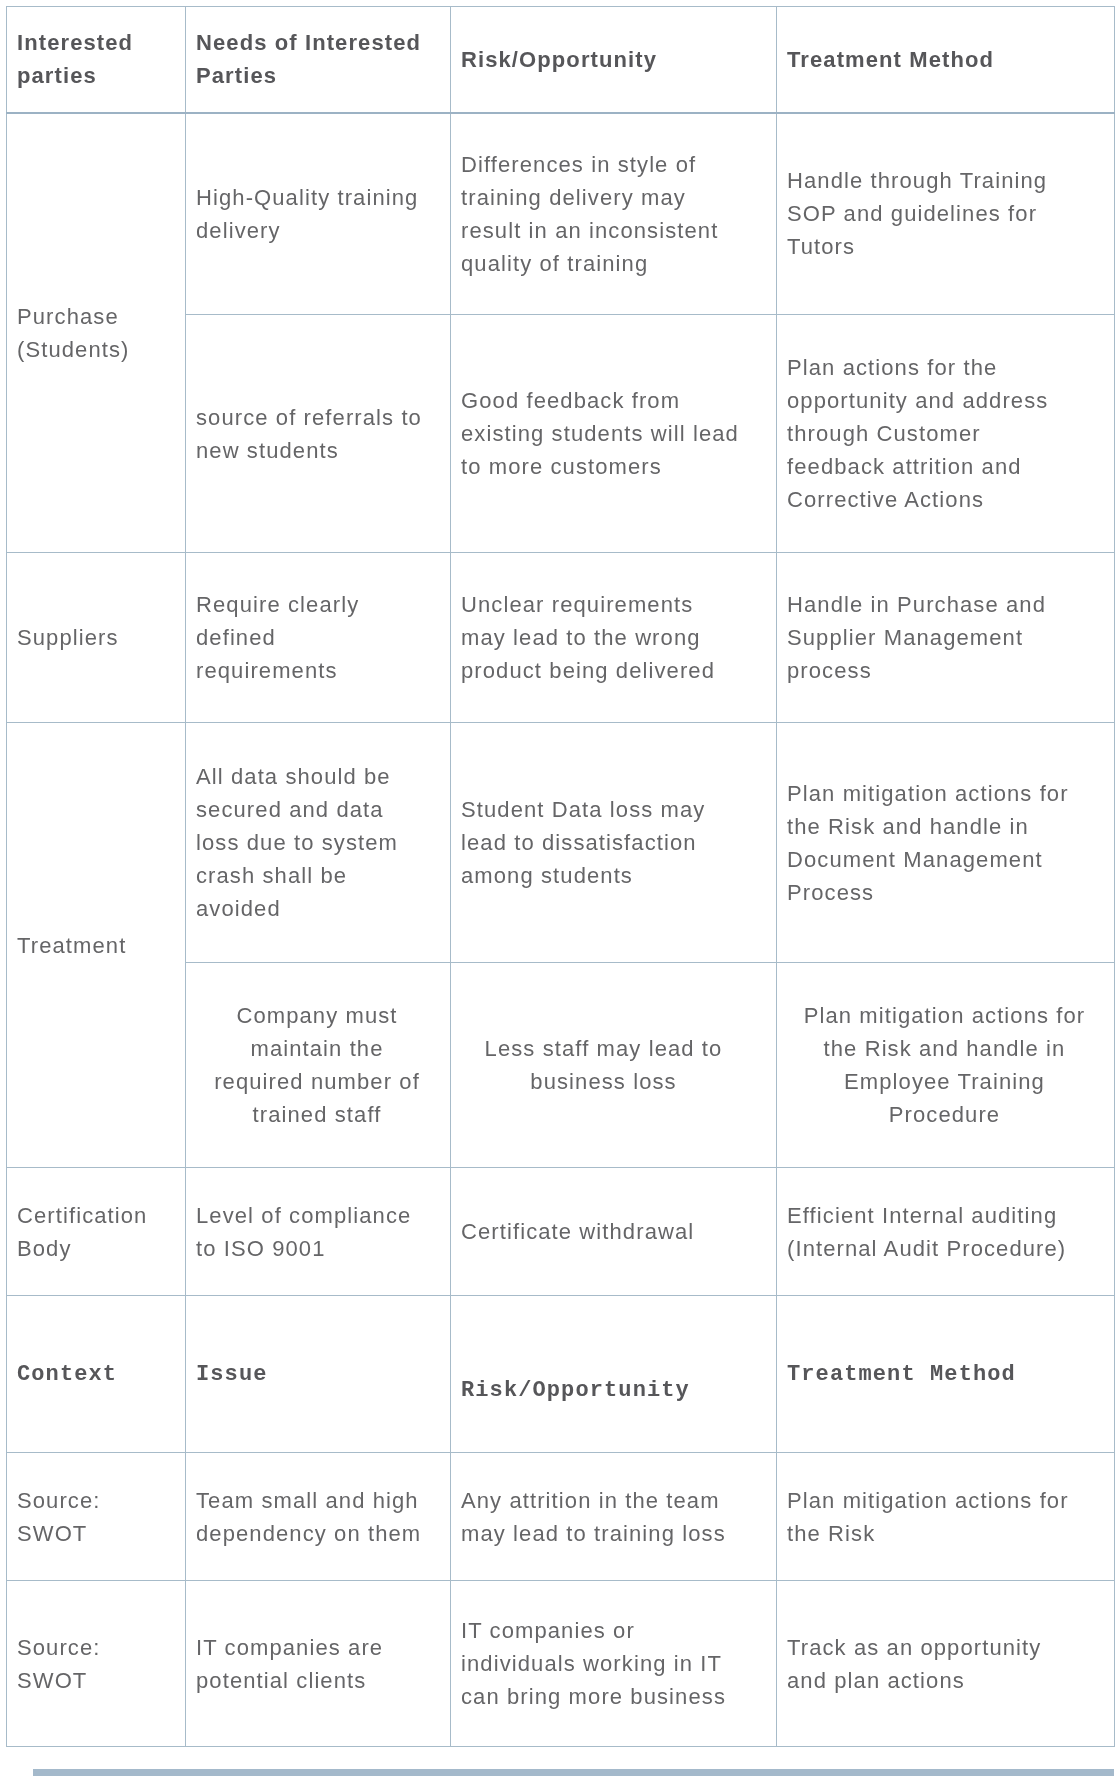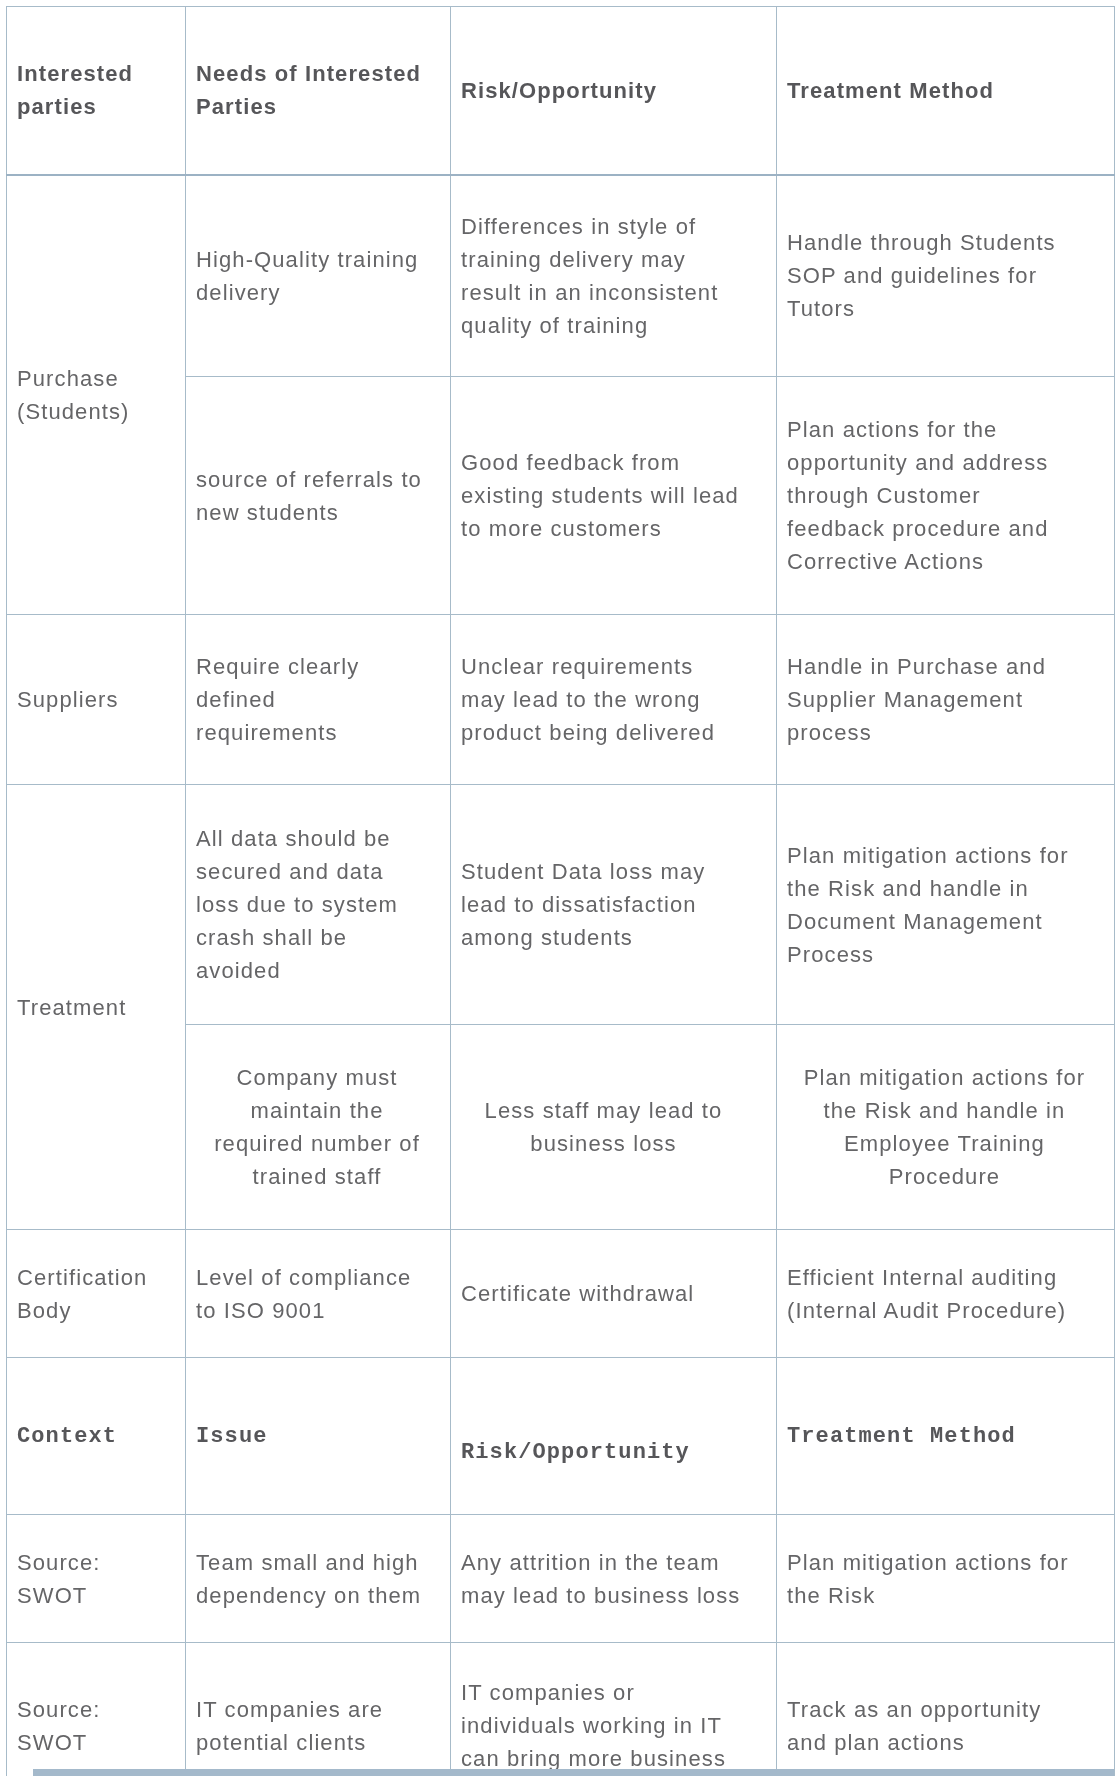--- a/index.html
+++ b/index.html
@@ -29,21 +29,21 @@
     line-height: 33px;
     letter-spacing: 1.1px;
     color: #656567;
     white-space: pre-line;
     word-wrap: break-word;
   }
   td.c3pad { padding-right: 30px; }
   tr.hdr td { font-weight: bold; color: #565659; }
   tr.hdr1 td { border-bottom: 2px solid #9cb2c4; }
 
-  tr.rh-129 { height: 168px; }
+  tr.rh-129 { height: 106px; }
   tr.rh-202 { height: 202px; }
   tr.rh-238 { height: 238px; }
   tr.rh-170 { height: 170px; }
   tr.rh-240 { height: 240px; }
   tr.rh-205 { height: 205px; text-align: center; }
   tr.rh-128 { height: 128px; }
   tr.rh-157 { height: 157px; font-family: Liberation Mono, monospace; }
   tr.rh-166 { height: 166px; }
 
   .bottom-bar {
@@ -78,35 +78,35 @@
 
     <tr class="rh-202">
       <td rowspan="2">Purchase
 (Students)</td>
       <td>High-Quality training
 delivery</td>
       <td class="c3pad">Differences in style of
 training delivery may
 result in an inconsistent
 quality of training</td>
-      <td>Handle through Students
+      <td>Handle through Training
 SOP and guidelines for
 Tutors</td>
     </tr>
 
     <tr class="rh-238">
       <td>source of referrals to
 new students</td>
       <td class="c3pad">Good feedback from
 existing students will lead
 to more customers</td>
       <td>Plan actions for the
 opportunity and address
 through Customer
-feedback procedure and
+feedback attrition and
 Corrective Actions</td>
     </tr>
 
     <tr class="rh-170">
       <td>Suppliers</td>
       <td>Require clearly
 defined
 requirements</td>
       <td class="c3pad">Unclear requirements
 may lead to the wrong
@@ -162,21 +162,21 @@
 Risk/Opportunity</td>
       <td>Treatment Method</td>
     </tr>
 
     <tr class="rh-128">
       <td>Source:
 SWOT</td>
       <td>Team small and high
 dependency on them</td>
       <td class="c3pad">Any attrition in the team
-may lead to business loss</td>
+may lead to training loss</td>
       <td>Plan mitigation actions for
 the Risk</td>
     </tr>
 
     <tr class="rh-166">
       <td>Source:
 SWOT</td>
       <td>IT companies are
 potential clients</td>
       <td class="c3pad">IT companies or

